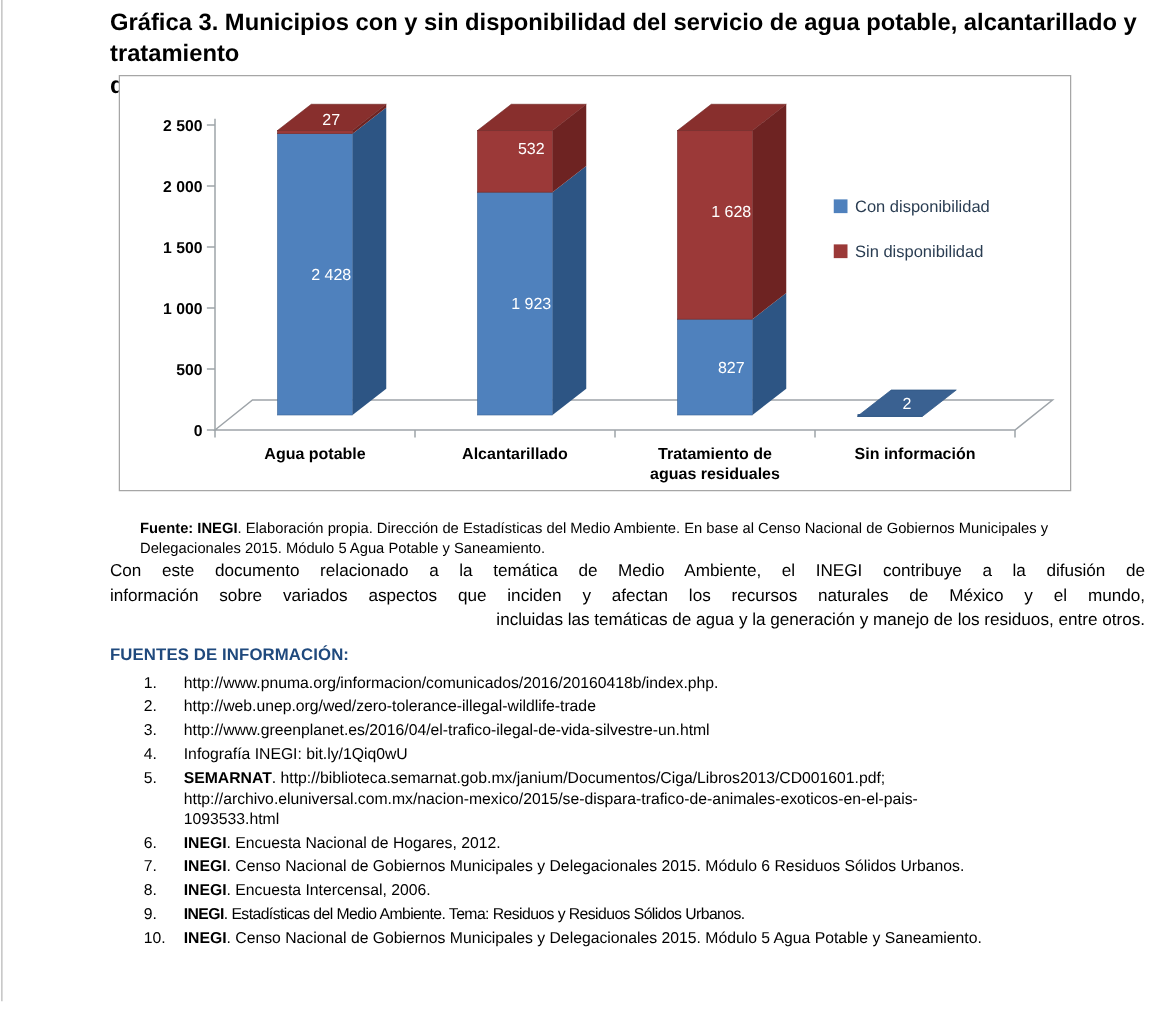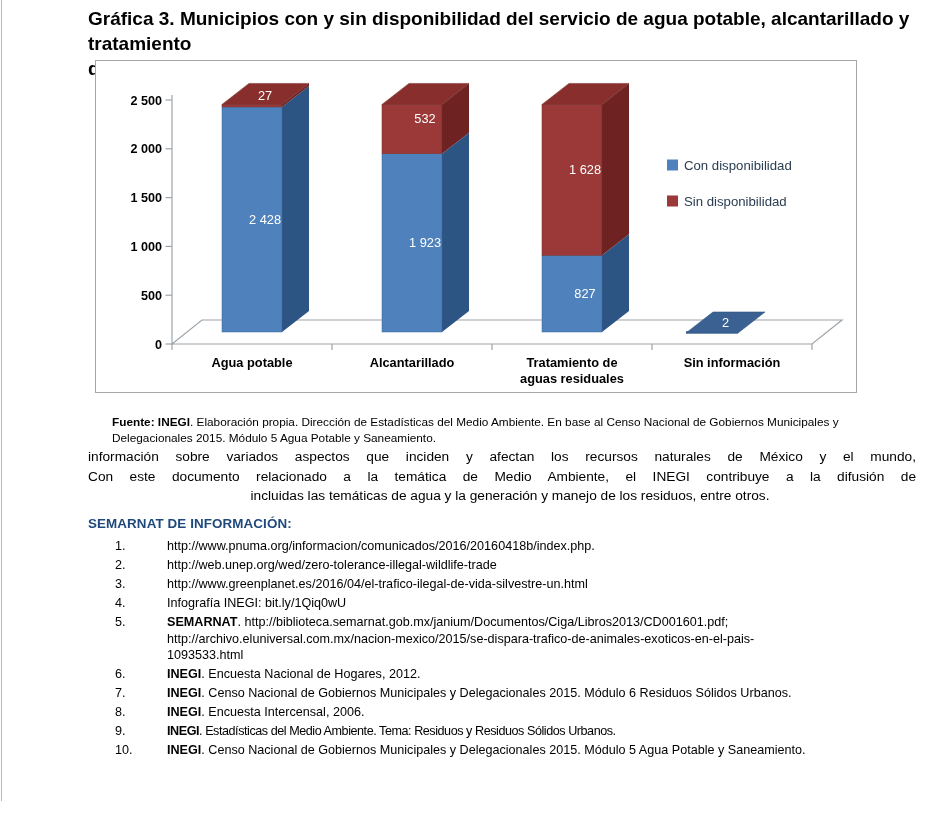--- a/index.html
+++ b/index.html
@@ -19,32 +19,32 @@
   .chart-frame svg{display:block;width:760px;height:331px;}
   .fuente{
     position:absolute;left:96px;top:399px;width:844px;margin:16px;
     font-size:11.8px;line-height:1.32;white-space:pre-line;color:#000;
   }
   .bodytext{
     position:absolute;left:88px;top:447px;width:828px;margin:0;
     font-size:13.7px;line-height:1.43;color:#000;
   }
   .bodytext .jline{text-align:justify;text-align-last:justify;}
-  .bodytext .jlast{text-align:center;padding-left:16px;}
+  .bodytext .jlast{text-align:right;padding-left:16px;}
   .src-head{
     position:absolute;left:88px;top:516px;margin:0;
     font-size:13.4px;font-weight:bold;color:#1F497D;letter-spacing:0.1px;
   }
   .src-list{
     position:absolute;left:115px;top:538px;width:805px;
     font-size:12.6px;line-height:16.6px;color:#000;
   }
   .src-item{display:flex;margin-bottom:2.4px;}
   .src-item .num{flex:none;width:32px;}
-  .src-item .txt{flex:1;margin-left:20px;}
+  .src-item .txt{flex:1;}
   .bold{font-weight:bold;}
   .cond{letter-spacing:-0.45px;}
 </style>
 </head>
 <body>
 
 <div class="page-edge"></div>
 
 <h1 class="doc-title">Gráfica 3. Municipios con y sin disponibilidad del servicio de agua potable, alcantarillado y tratamiento
 de aguas residuales, 2014</h1>
@@ -103,26 +103,26 @@
       <text x="588" y="108.7" font-family="&quot;Liberation Sans&quot;, sans-serif" font-size="13.2" fill="#2A3D52">Con disponibilidad</text>
       <rect x="571" y="134.5" width="11" height="11" fill="#9B3938"></rect>
       <text x="588" y="144.7" font-family="&quot;Liberation Sans&quot;, sans-serif" font-size="13.2" fill="#2A3D52">Sin disponibilidad</text>
     </svg>
 </div>
 
 <p class="fuente"><b class="bold">Fuente: INEGI</b><span>. Elaboración propia. Dirección de Estadísticas del Medio Ambiente. En base al Censo Nacional de Gobiernos Municipales y
 Delegacionales 2015. Módulo 5 Agua Potable y Saneamiento.</span></p>
 
 <div class="bodytext">
+    <div class="jline">Con este documento relacionado a la temática de Medio Ambiente, el INEGI contribuye a la difusión de</div>
     <div class="jline">información sobre variados aspectos que inciden y afectan los recursos naturales de México y el mundo,</div>
-    <div class="jline">Con este documento relacionado a la temática de Medio Ambiente, el INEGI contribuye a la difusión de</div>
     <div class="jlast">incluidas las temáticas de agua y la generación y manejo de los residuos, entre otros.</div>
   </div>
 
-<p class="src-head">SEMARNAT DE INFORMACIÓN:</p>
+<p class="src-head">FUENTES DE INFORMACIÓN:</p>
 
 <div class="src-list">
     <div class="src-item">
       <span class="num">1.</span>
       <span class="txt"><span>http://www.pnuma.org/informacion/comunicados/2016/20160418b/index.php.</span></span>
     </div>
     <div class="src-item">
       <span class="num">2.</span>
       <span class="txt"><span>http://web.unep.org/wed/zero-tolerance-illegal-wildlife-trade</span></span>
     </div>

